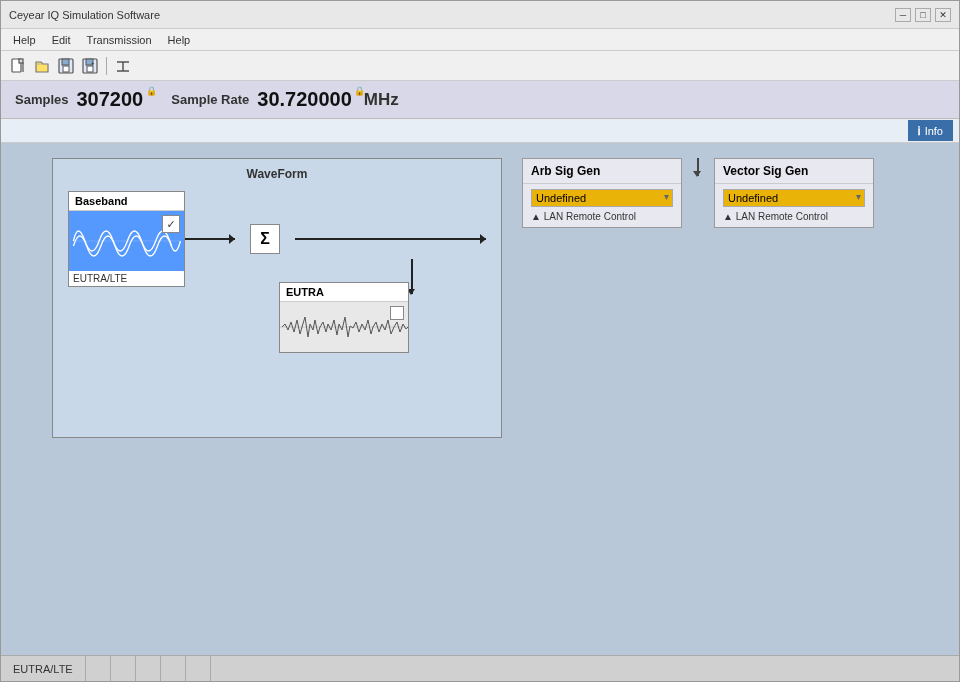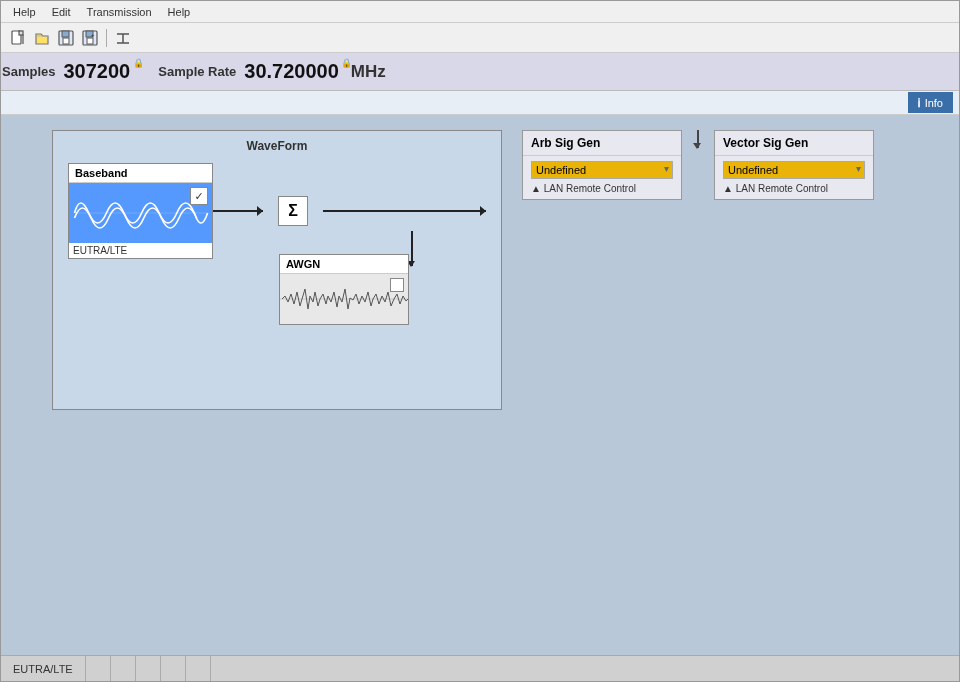--- a/index.html
+++ b/index.html
@@ -95,21 +95,21 @@
       height: 18px;
       background: #aaa;
       margin: 0 3px;
     }
 
     
     .samples-bar {
       background: #d8d8e8;
       display: flex;
       align-items: center;
-      padding: 4px 1px;
+      padding: 4px 14px;
       border-bottom: 1px solid #bbb;
       height: 38px;
       gap: 8px;
     }
     .samples-label {
       font-size: 13px;
       font-weight: bold;
       color: #333;
     }
     .samples-value {
@@ -198,21 +198,21 @@
       font-size: 12px;
       font-weight: bold;
       color: #333;
       margin-bottom: 10px;
     }
 
     
     .baseband-block {
       background: #d946ef;
       border: 1px solid #888;
-      width: 145px;
+      width: 117px;
       display: inline-block;
       vertical-align: top;
       position: relative;
     }
     .baseband-title {
       font-size: 11px;
       font-weight: bold;
       padding: 3px 6px;
       background: white;
       border-bottom: 1px solid #ccc;
@@ -370,20 +370,28 @@
     .waveform-svg {
       width: 100%;
       height: 100%;
     }
   </style>
 </head>
 <body>
 
 <div class="window">
 
+  <div class="title-bar">
+    <span class="title-bar-title">Ceyear IQ Simulation Software</span>
+    <div class="title-bar-controls">
+      <div class="win-btn">─</div>
+      <div class="win-btn">□</div>
+      <div class="win-btn">✕</div>
+    </div>
+  </div>
 
   <div class="menu-bar">
     <div class="menu-item">Help</div>
     <div class="menu-item">Edit</div>
     <div class="menu-item">Transmission</div>
     <div class="menu-item">Help</div>
   </div>
 
   <div class="toolbar">
     <div class="toolbar-btn">
@@ -487,21 +495,21 @@
       
       <div style="display:flex; flex-direction:column; align-items:center; position:relative; margin-left: 270px; margin-top:-28px;">
         <div style="width:2px; height:35px; background:#222; position:relative;">
           <div style="position:absolute; bottom:-5px; left:-4px; border:4px solid transparent; border-top:6px solid #222;"></div>
         </div>
       </div>
 
       
       <div style="margin-left: 190px; margin-top: 8px; display:inline-block;">
         <div class="awgn-block" style="position:relative; display:inline-block;">
-          <div class="awgn-title">AWGN</div>
+          <div class="awgn-title">EUTRA</div>
           <div class="awgn-preview">
             <svg viewBox="0 0 130 50" width="130" height="50" preserveAspectRatio="none">
 
               <line x1="0" y1="25" x2="130" y2="25" stroke="#aaa" stroke-width="0.5"></line>
               <path d="M2,25 L5,22 L8,28 L11,20 L14,30 L17,18 L20,32 L22,25 L25,15 L28,35 L30,22 L33,28 L35,18 L38,32 L40,25 L43,20 L46,30 L48,22 L51,28 L54,18 L57,33 L59,22 L62,28 L65,15 L68,35 L70,24 L73,26 L76,20 L79,30 L82,22 L85,28 L88,18 L91,32 L93,25 L96,20 L99,30 L102,22 L105,28 L108,18 L111,32 L114,25 L117,20 L120,30 L123,22 L126,27 L128,25" stroke="#555" stroke-width="1" fill="none"></path>
             </svg>
             <div class="awgn-checkbox"></div>
           </div>
         </div>
       </div>

